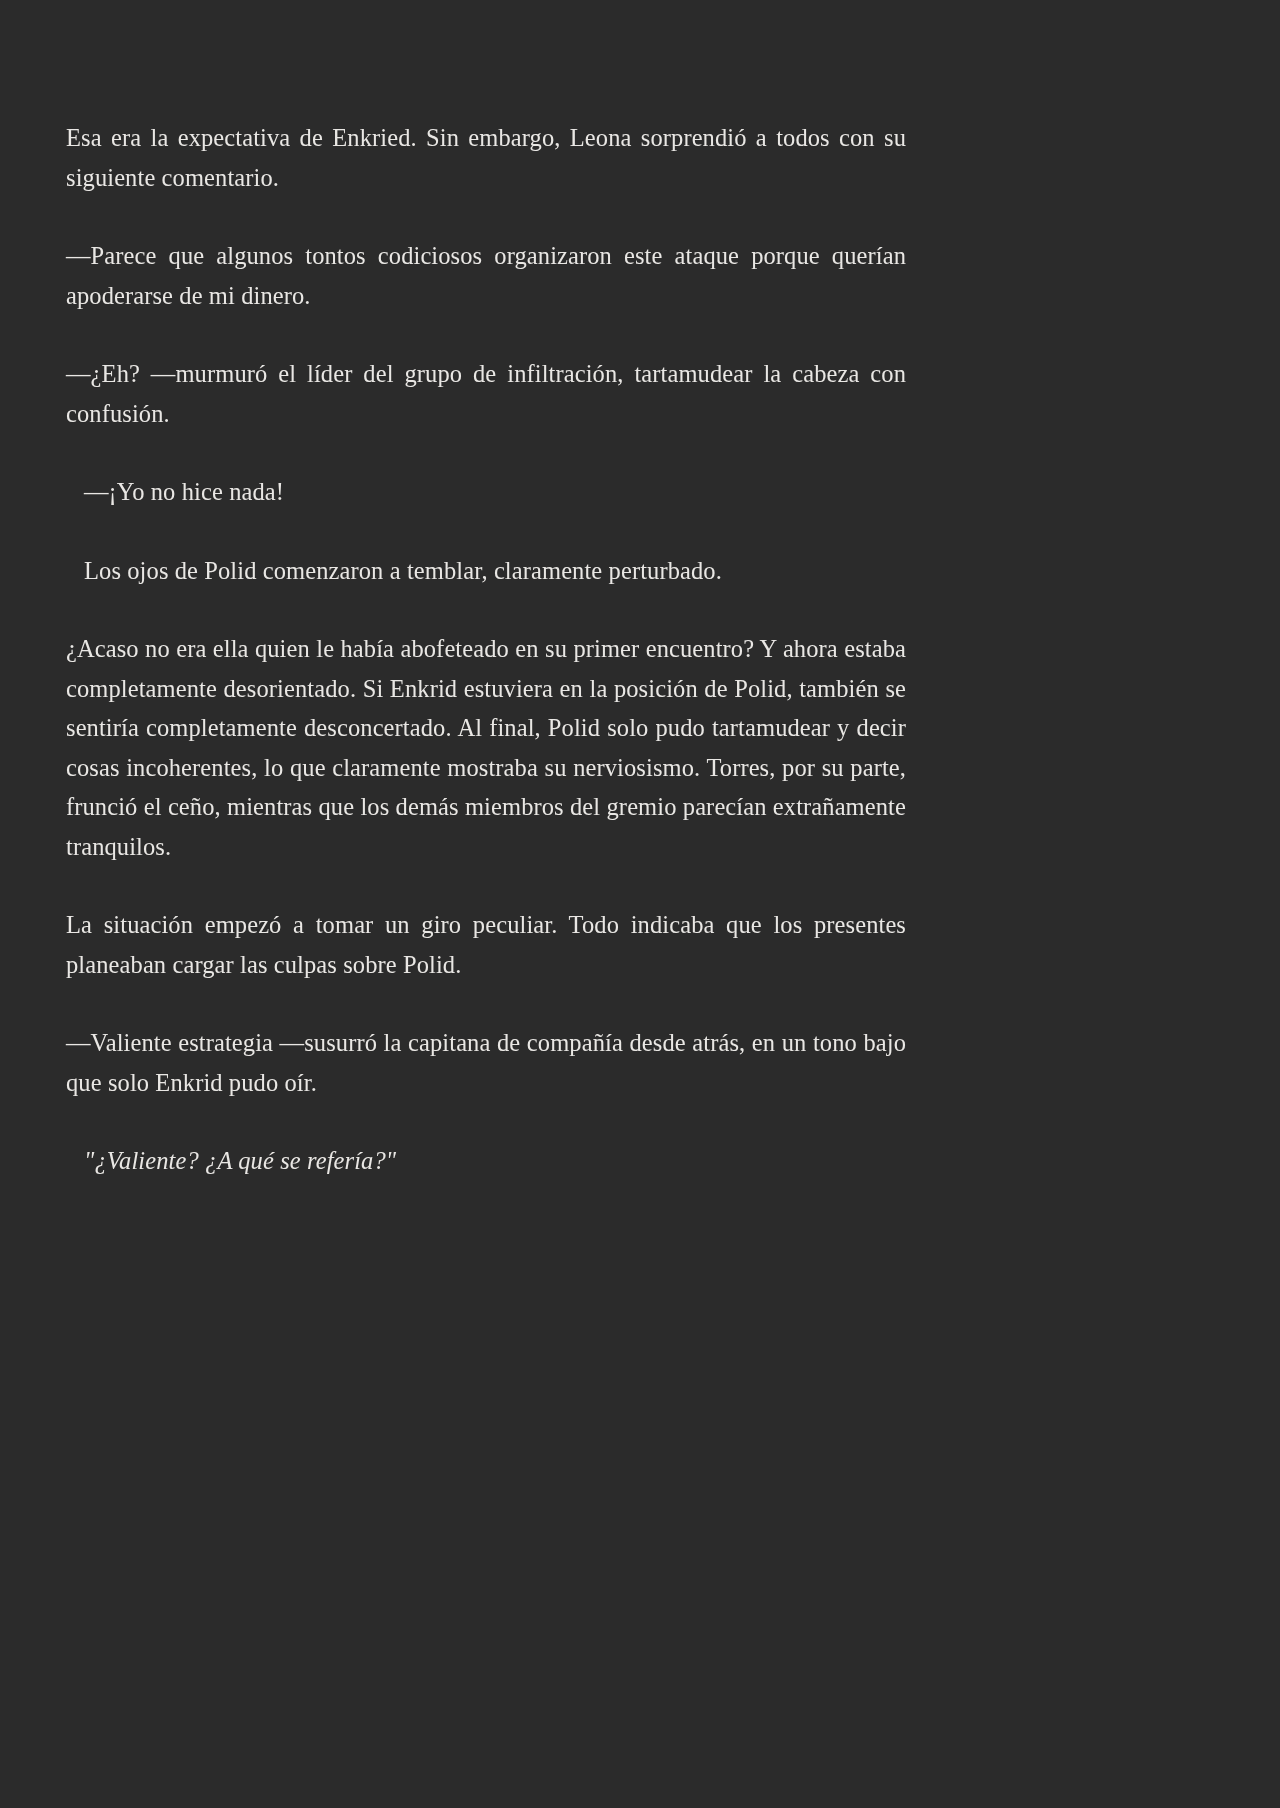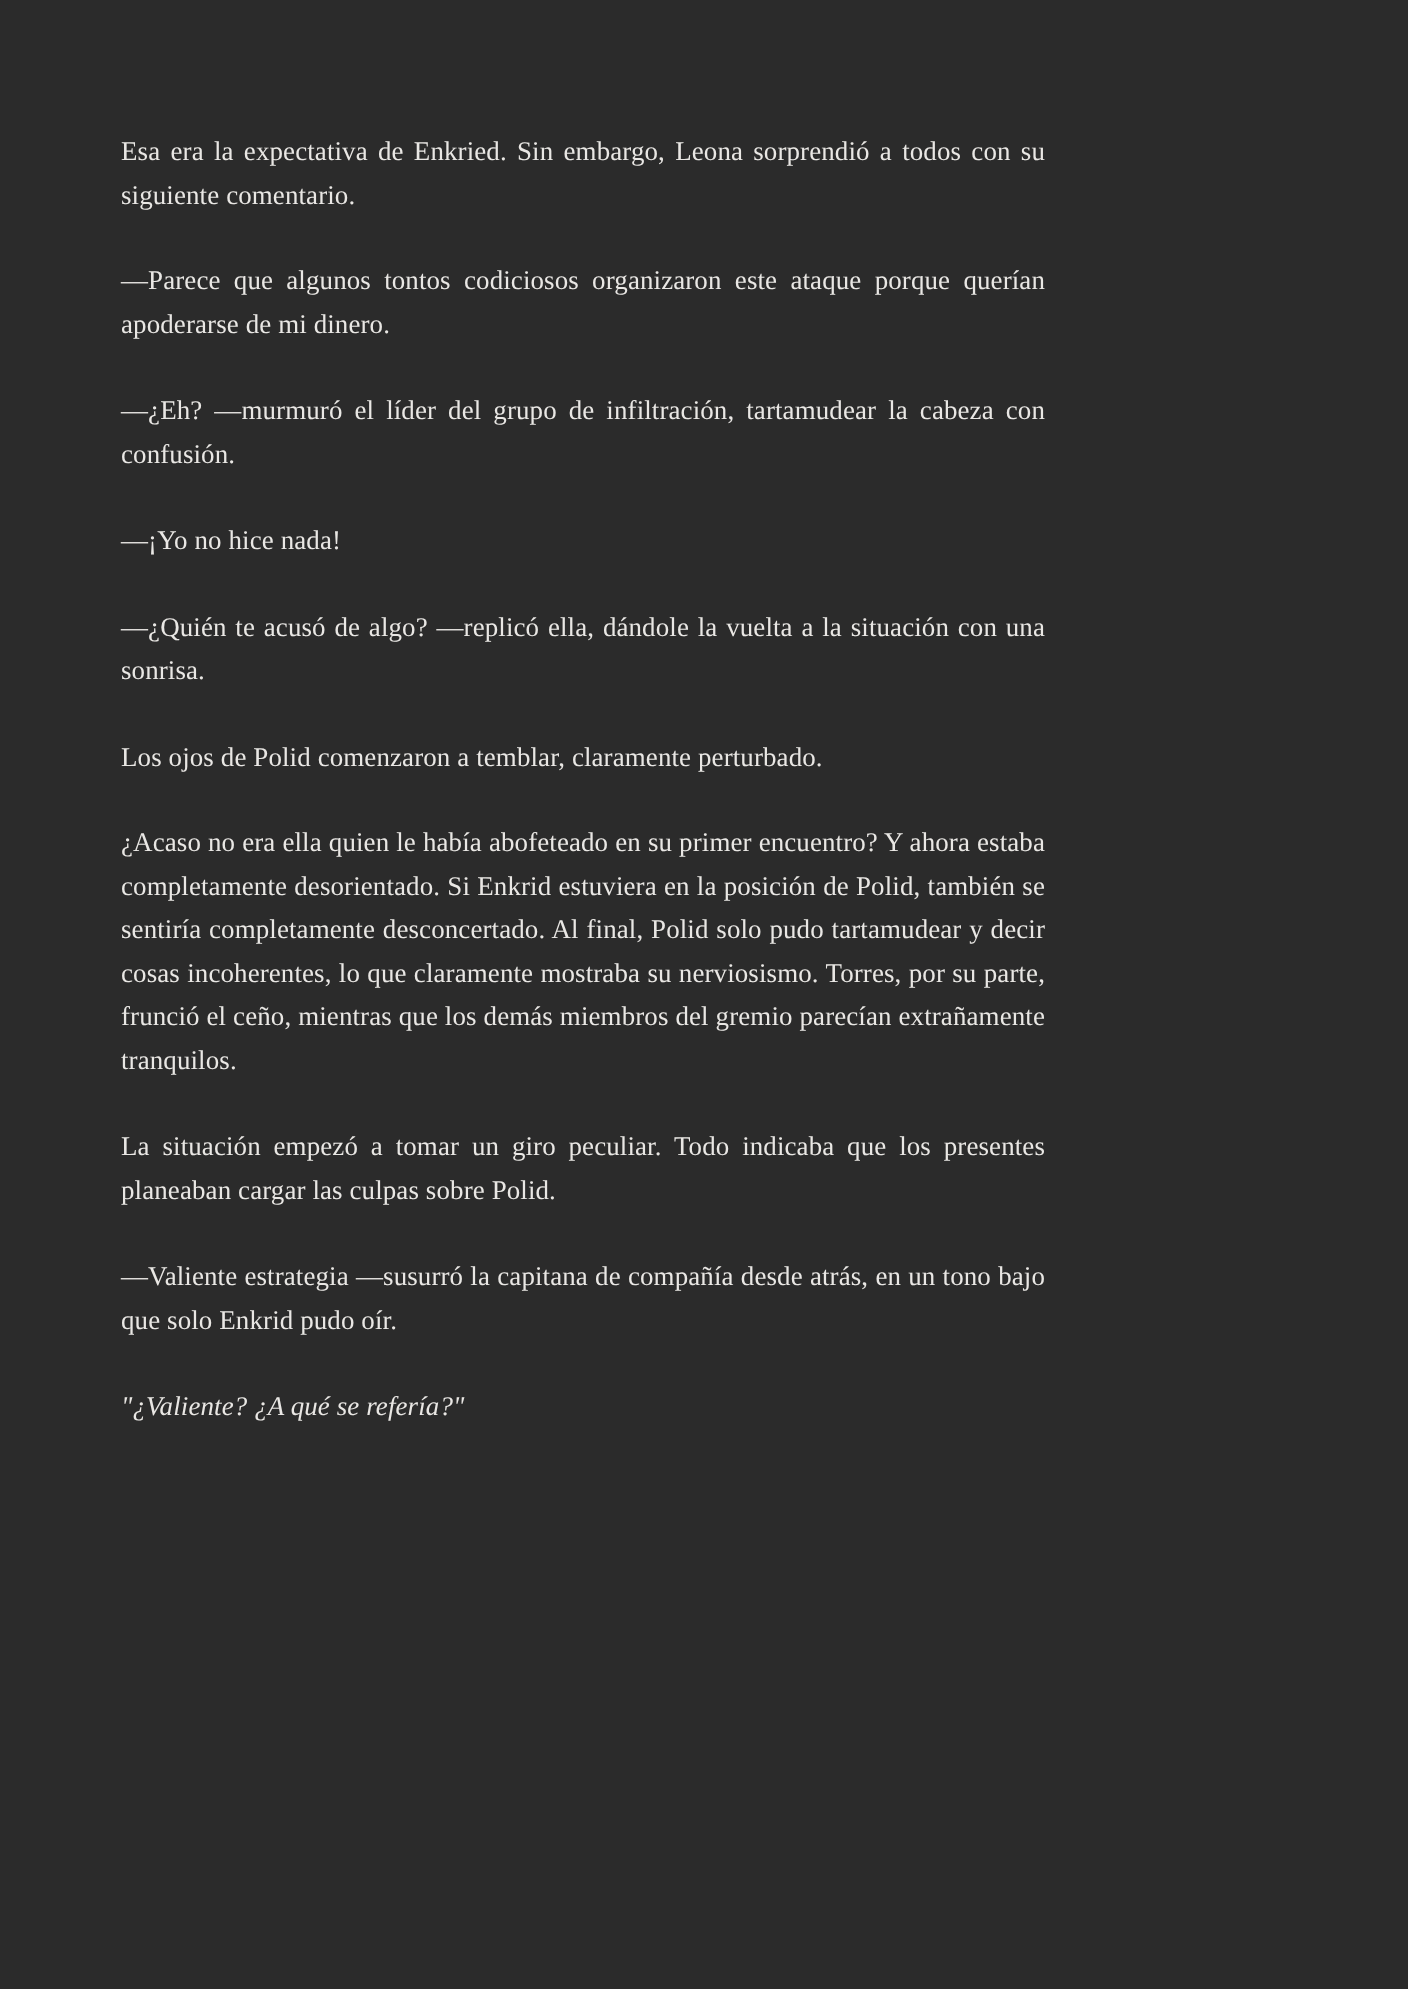--- a/index.html
+++ b/index.html
@@ -14,21 +14,21 @@
     color: #e9e7e4;
     -webkit-font-smoothing: antialiased;
     overflow: hidden;
   }
 
   .reader-page {
     width: 1096px;
     min-height: 1808px;
     box-sizing: border-box;
     background: #2b2b2b;
-    padding: 118px 306px 60px 110px;
+    padding: 118px 306px 60px 66px;
   }
 
   .content-body {
     width: 840px;
   }
 
   .para {
     margin: 0 0 39px 0;
     font-size: 24.5px;
     line-height: 39.5px;
@@ -49,38 +49,38 @@
   .para.narration { }
 
   .para.thought {
     font-style: italic;
     text-align: left;
   }
 
   
   .para.short {
     text-align: left;
+    margin-left: 18px;
   }
 </style>
 </head>
 <body style="background: rgb(43, 43, 43); color: rgb(233, 231, 228);">
 
 <div class="reader-page" style="background: rgb(43, 43, 43);">
   <div class="content-body">
 
     <p class="para narration">Esa era la expectativa de Enkried. Sin embargo, Leona sorprendió a todos con su siguiente comentario.</p>
 
     <p class="para dialogue">—Parece que algunos tontos codiciosos organizaron este ataque porque querían apoderarse de mi dinero.</p>
 
     <p class="para dialogue">—¿Eh? —murmuró el líder del grupo de infiltración, tartamudear la cabeza con confusión.</p>
 
     <p class="para dialogue short">—¡Yo no hice nada!</p>
 
 
-    <p class="para dialogue">—¿Quién te acusó de algo? —replicó ella, dándole la vuelta a la situación con una sonrisa.</p>
 
 
     <p class="para narration short">Los ojos de Polid comenzaron a temblar, claramente perturbado.</p>
 
     <p class="para narration">¿Acaso no era ella quien le había abofeteado en su primer encuentro? Y ahora estaba completamente desorientado. Si Enkrid estuviera en la posición de Polid, también se sentiría completamente desconcertado. Al final, Polid solo pudo tartamudear y decir cosas incoherentes, lo que claramente mostraba su nerviosismo. Torres, por su parte, frunció el ceño, mientras que los demás miembros del gremio parecían extrañamente tranquilos.</p>
 
     <p class="para narration">La situación empezó a tomar un giro peculiar. Todo indicaba que los presentes planeaban cargar las culpas sobre Polid.</p>
 
     <p class="para dialogue">—Valiente estrategia —susurró la capitana de compañía desde atrás, en un tono bajo que solo Enkrid pudo oír.</p>
 

